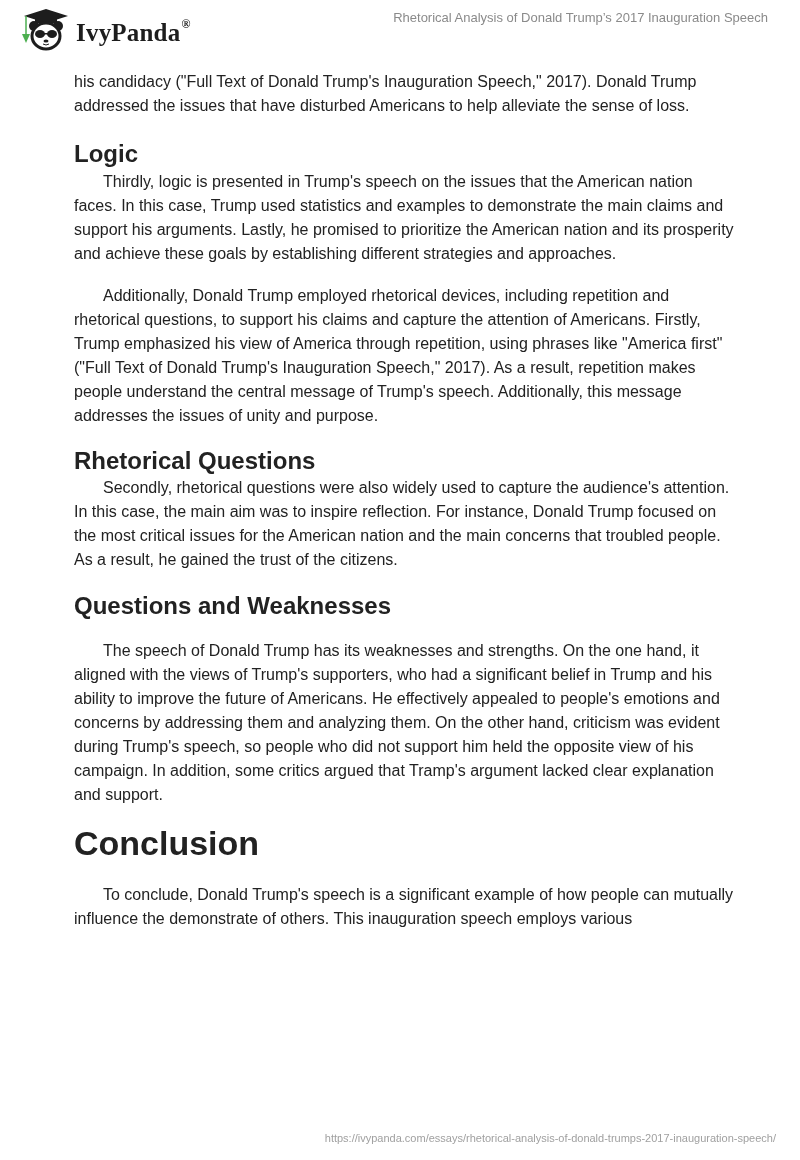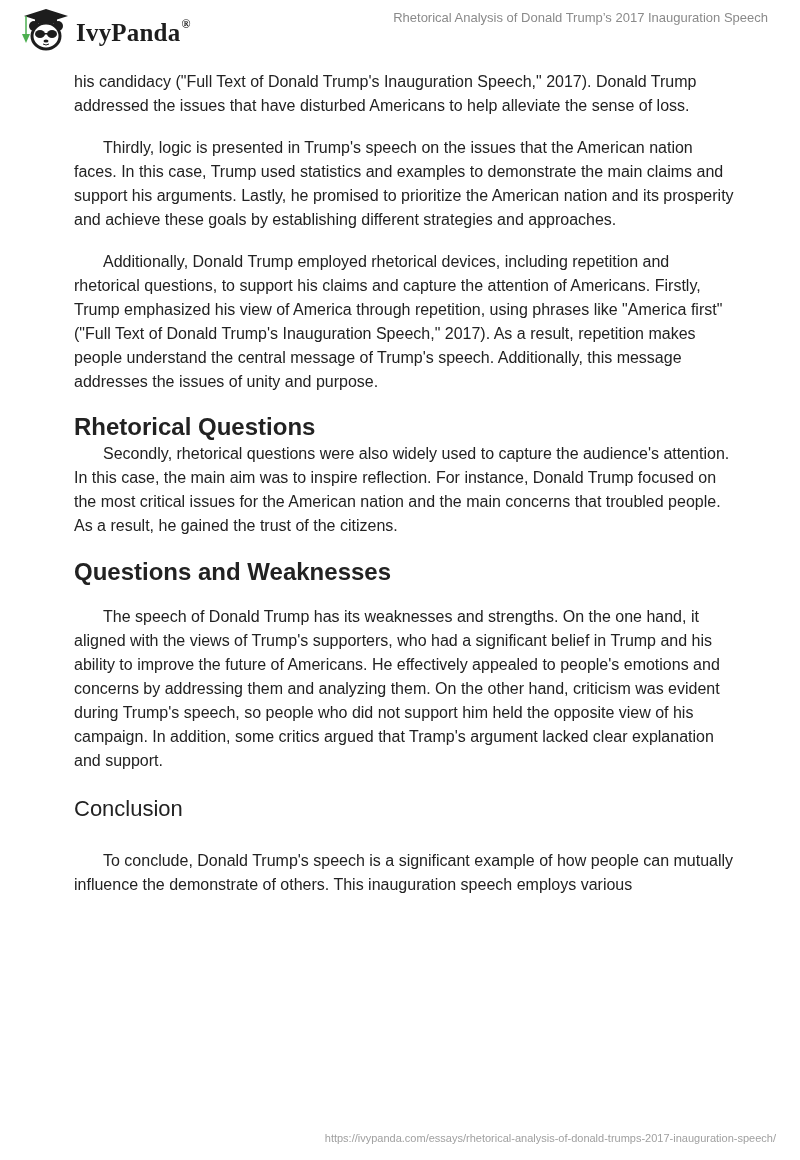--- a/index.html
+++ b/index.html
@@ -8,21 +8,21 @@
     .header { position: absolute; left: 0; top: 0; width: 800px; height: 56px; }
     .logo { position: absolute; left: 18px; top: 6px; display: flex; align-items: center; }
     .logo svg { width: 52px; height: 46px; }
     .brand { font-family: "Liberation Serif", serif; font-weight: bold; font-size: 25px; color: #1d1d1d; margin-left: 6px; margin-top: 4px; letter-spacing: 0.2px; }
     .brand sup { font-size: 12px; font-weight: bold; position: relative; top: -4px; margin-left: 1px; }
     .doc-title { position: absolute; right: 32px; top: 10px; font-size: 13px; color: #8a8a8a; }
     .content { position: absolute; left: 74px; top: 70px; width: 660px; }
     p { margin: 0; font-size: 16px; line-height: 24px; color: #222222; }
     p.indent { text-indent: 29px; }
     h2 { margin: 0; font-size: 24px; font-weight: bold; color: #222222; line-height: 30px; }
-    h1 { margin: 0; font-size: 22px; font-weight: normal; color: #222222; line-height: 36px; }
+    h1 { margin: 0; font-size: 34px; font-weight: bold; color: #222222; line-height: 36px; }
     .footer-url { position: absolute; right: 24px; top: 1132px; font-size: 11px; color: #a0a0a0; }
   </style>
 </head>
 <body>
 
 <div class="header">
   <div class="logo">
     <span>
       <svg viewBox="0 0 52 46" xmlns="http://www.w3.org/2000/svg">
 
@@ -46,21 +46,22 @@
       </svg>
     </span>
     <span class="brand"><span>IvyPanda</span><sup>®</sup></span>
   </div>
   <div class="doc-title">Rhetorical Analysis of Donald Trump’s 2017 Inauguration Speech</div>
 </div>
 
 <div class="content">
   <p>his candidacy ("Full Text of Donald Trump's Inauguration Speech," 2017). Donald Trump addressed the issues that have disturbed Americans to help alleviate the sense of loss.</p>
 
-  <p class="indent" style="margin-top:18px;">Thirdly, logic is presented in Trump's speech on the issues that the American nation faces. In this case, Trump used statistics and examples to demonstrate the main claims and support his arguments. Lastly, he promised to prioritize the American nation and its prosperity and achieve these goals by establishing different strategies and approaches.</p>
+  <h2 style="margin-top:21px;">Logic</h2>
+  <p class="indent" style="margin-top:1px;">Thirdly, logic is presented in Trump's speech on the issues that the American nation faces. In this case, Trump used statistics and examples to demonstrate the main claims and support his arguments. Lastly, he promised to prioritize the American nation and its prosperity and achieve these goals by establishing different strategies and approaches.</p>
 
   <p class="indent" style="margin-top:18px;">Additionally, Donald Trump employed rhetorical devices, including repetition and rhetorical questions, to support his claims and capture the attention of Americans. Firstly, Trump emphasized his view of America through repetition, using phrases like "America first" ("Full Text of Donald Trump's Inauguration Speech," 2017). As a result, repetition makes people understand the central message of Trump's speech. Additionally, this message addresses the issues of unity and purpose.</p>
 
   <h2 style="margin-top:18px;">Rhetorical Questions</h2>
   <p class="indent" style="">Secondly, rhetorical questions were also widely used to capture the audience's attention. In this case, the main aim was to inspire reflection. For instance, Donald Trump focused on the most critical issues for the American nation and the main concerns that troubled people. As a result, he gained the trust of the citizens.</p>
 
   <h2 style="margin-top:19px;">Questions and Weaknesses</h2>
   <p class="indent" style="margin-top:18px;">The speech of Donald Trump has its weaknesses and strengths. On the one hand, it aligned with the views of Trump's supporters, who had a significant belief in Trump and his ability to improve the future of Americans. He effectively appealed to people's emotions and concerns by addressing them and analyzing them. On the other hand, criticism was evident during Trump's speech, so people who did not support him held the opposite view of his campaign. In addition, some critics argued that Tramp's argument lacked clear explanation and support.</p>
 
   <h1 style="margin-top:18px;">Conclusion</h1>

